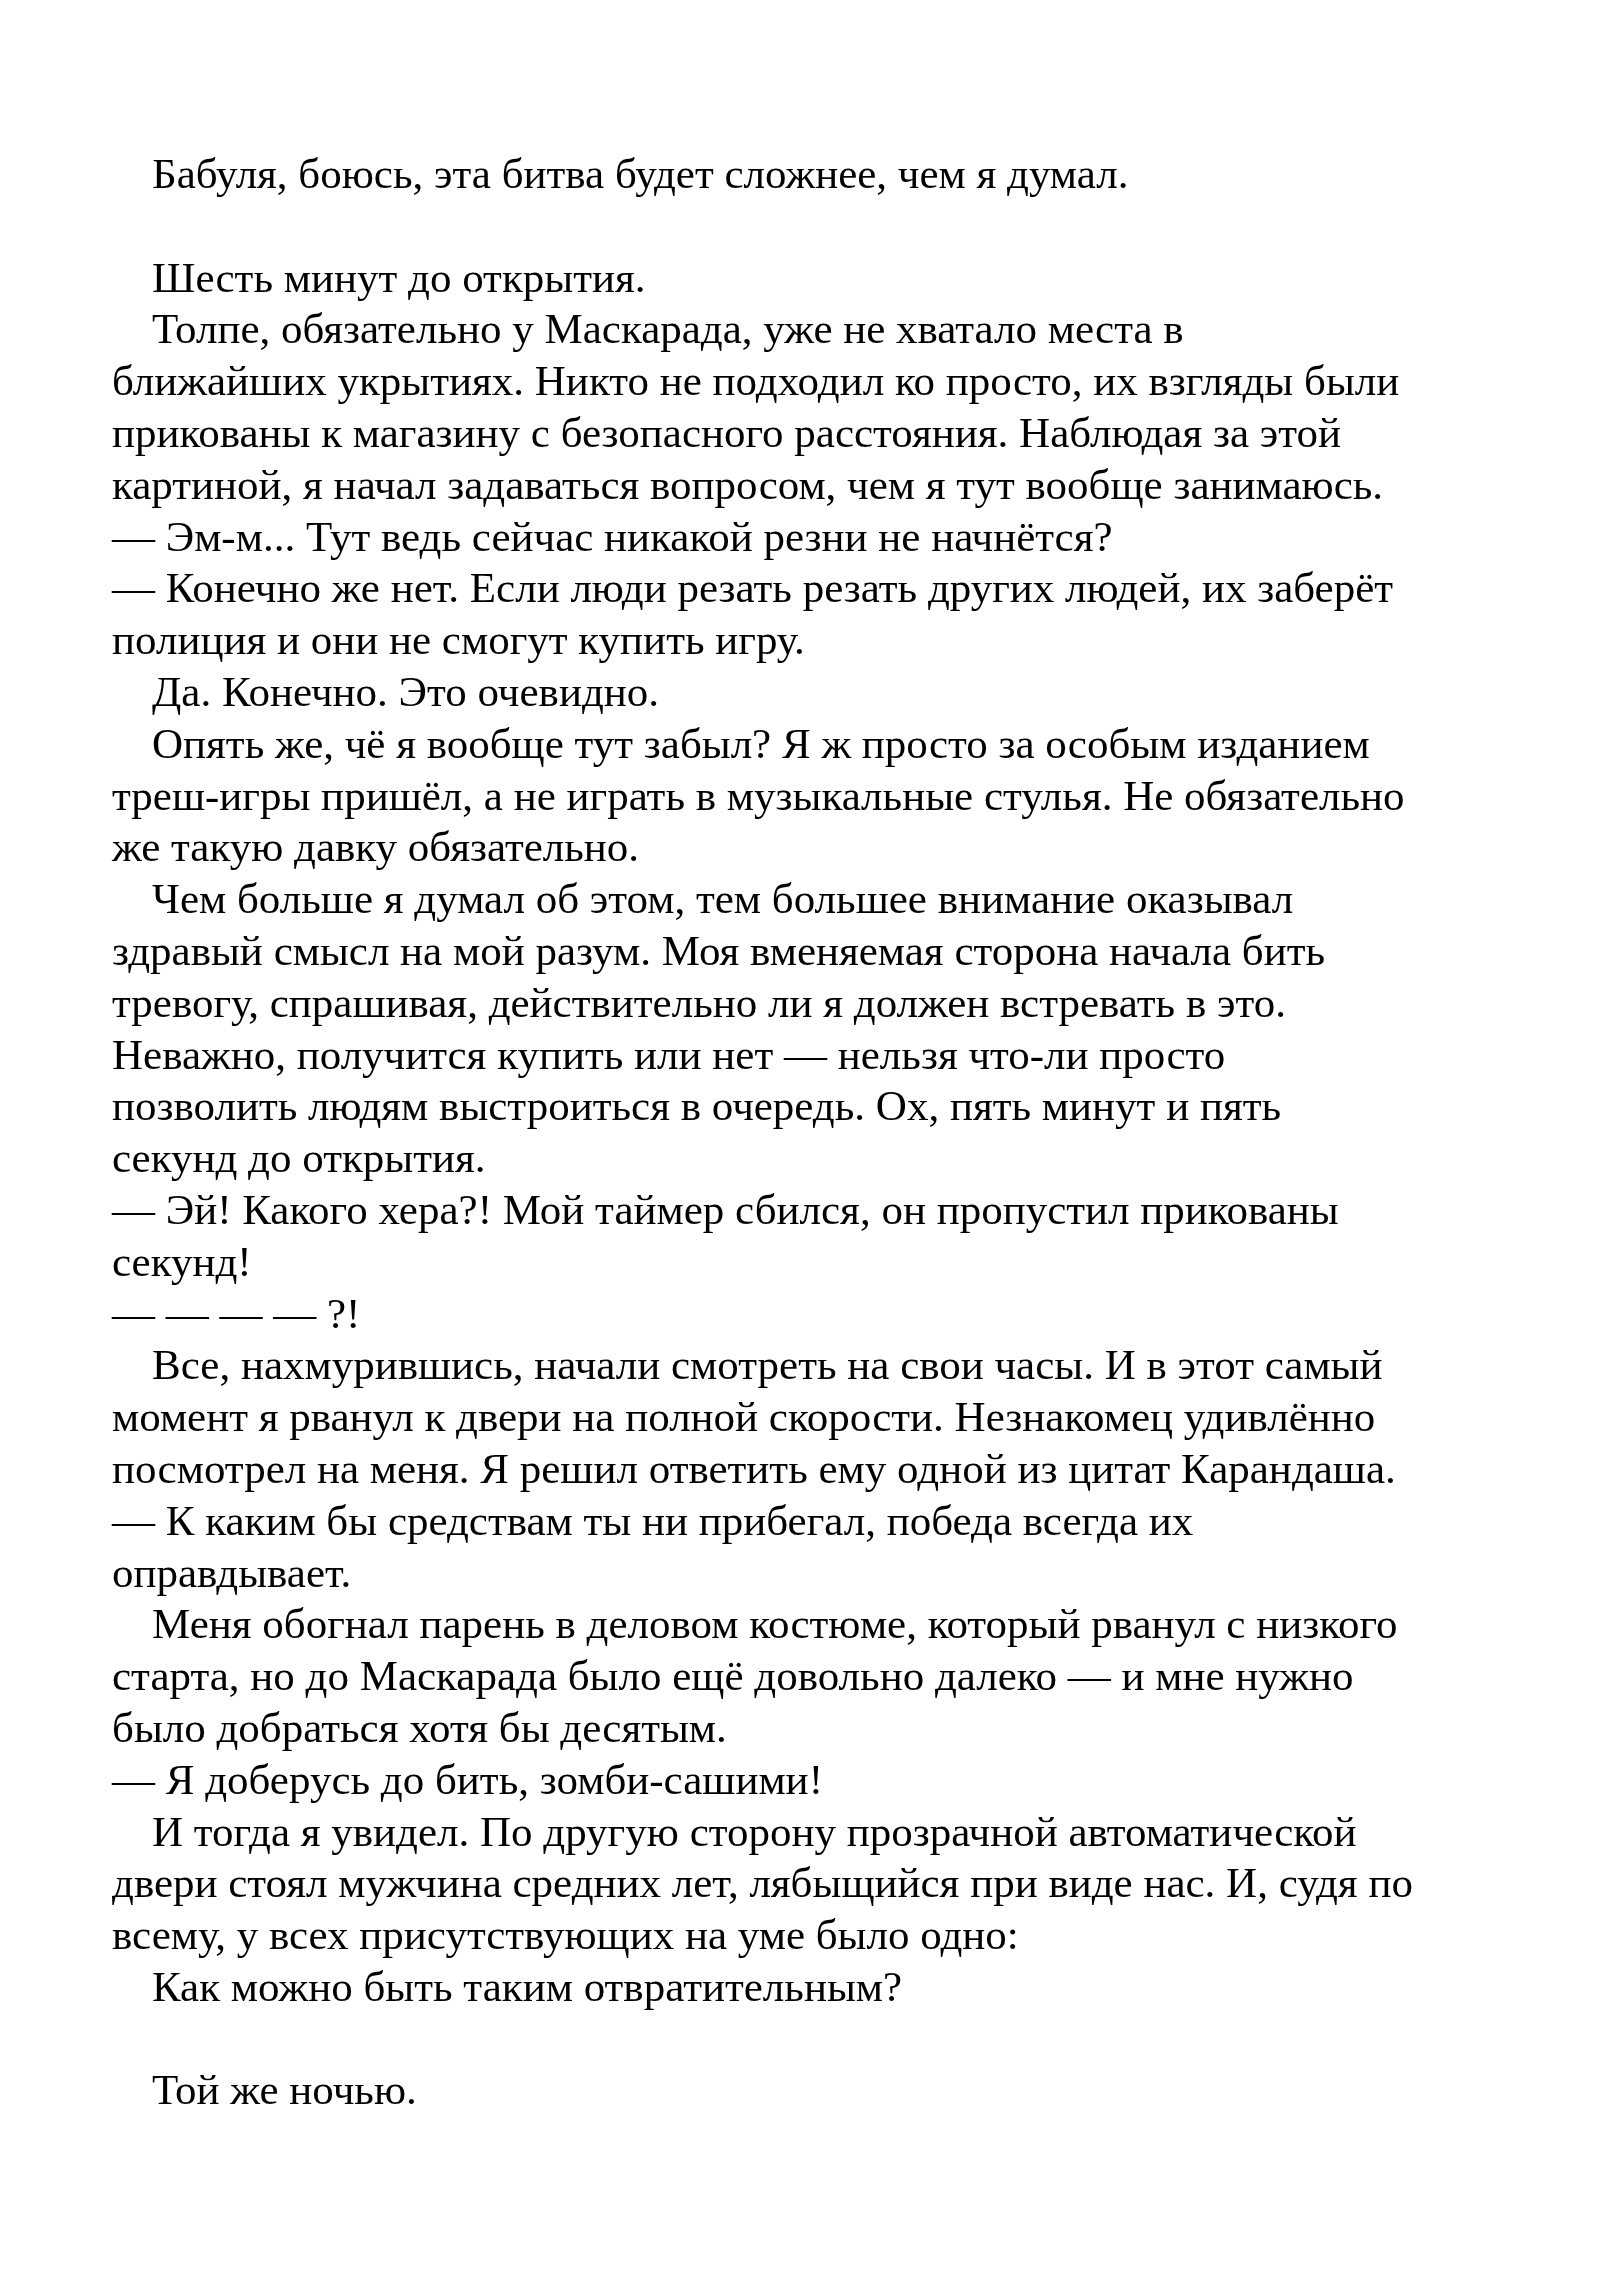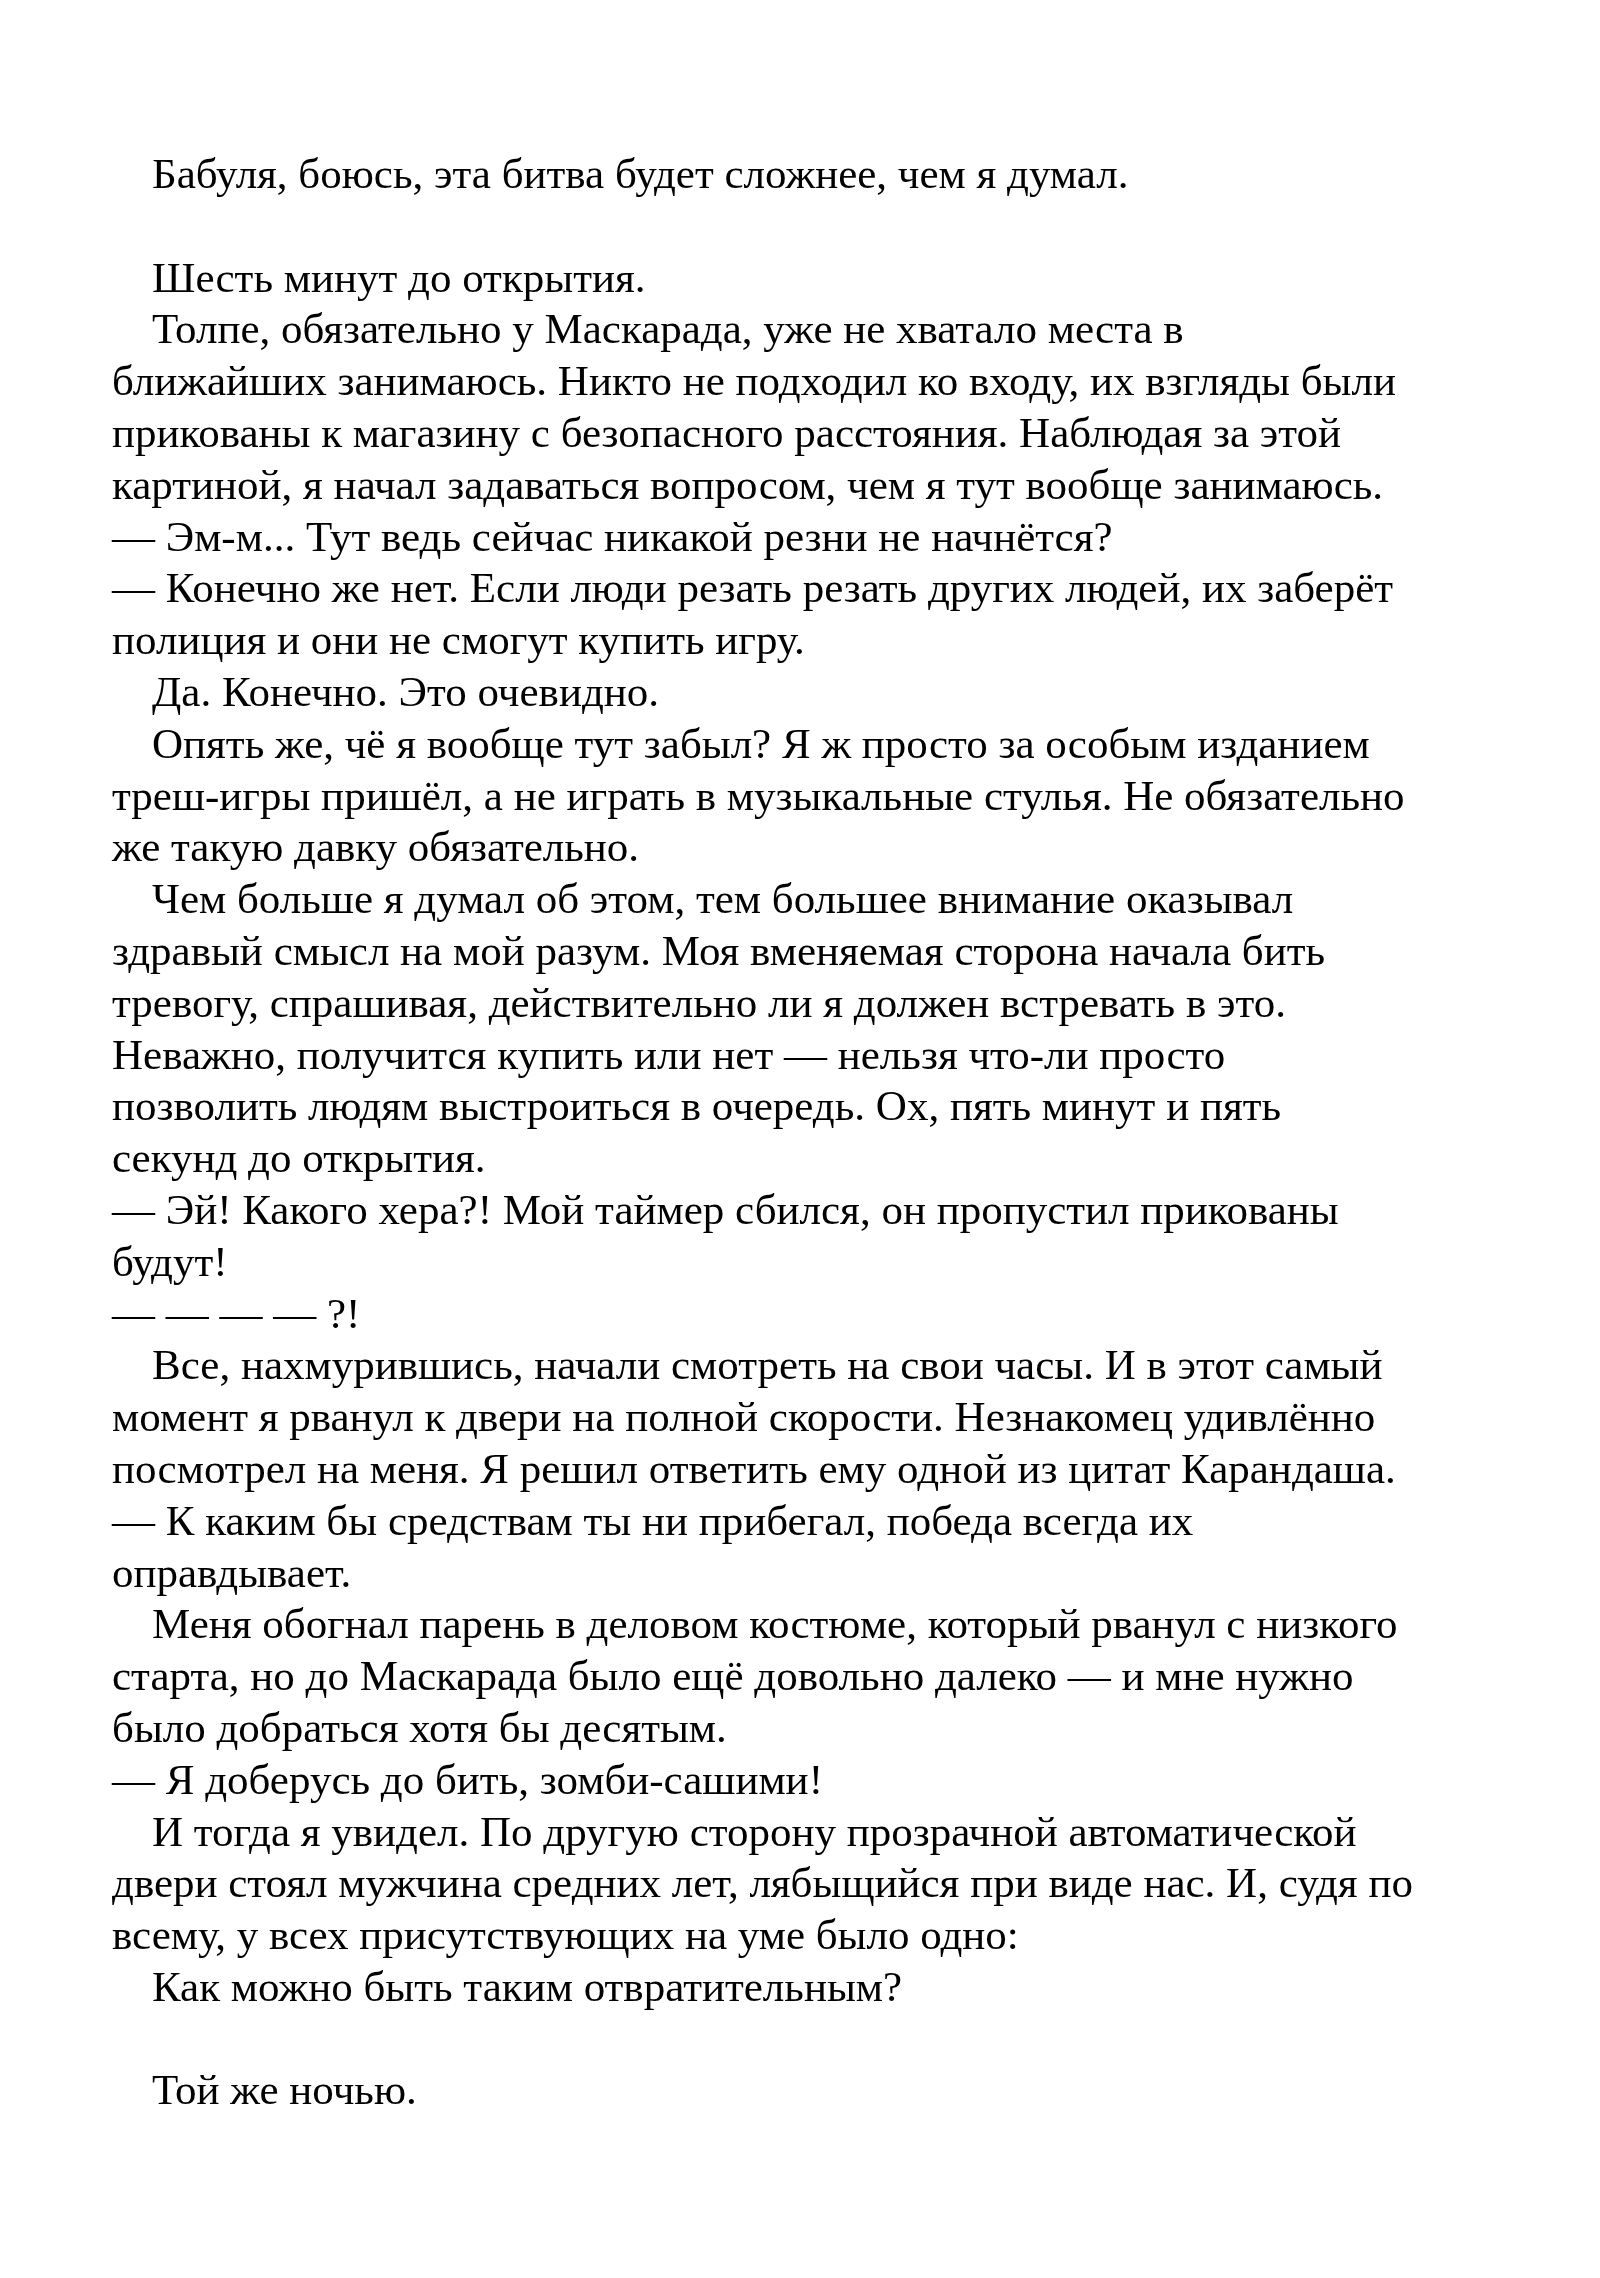--- a/index.html
+++ b/index.html
@@ -34,38 +34,38 @@
 </style>
 </head>
 <body>
 
 <div class="page">
   <div>
       <div class="line indent">Бабуля, боюсь, эта битва будет сложнее, чем я думал.</div>
       <div class="line blank">&nbsp;</div>
       <div class="line indent">Шесть минут до открытия.</div>
       <div class="line indent">Толпе, обязательно у Маскарада, уже не хватало места в</div>
-      <div class="line">ближайших занимаюсь. Никто не подходил ко входу, их взгляды были</div>
+      <div class="line">ближайших укрытиях. Никто не подходил ко просто, их взгляды были</div>
       <div class="line">прикованы к магазину с безопасного расстояния. Наблюдая за этой</div>
       <div class="line">картиной, я начал задаваться вопросом, чем я тут вообще занимаюсь.</div>
       <div class="line">— Эм-м... Тут ведь сейчас никакой резни не начнётся?</div>
       <div class="line">— Конечно же нет. Если люди резать резать других людей, их заберёт</div>
       <div class="line">полиция и они не смогут купить игру.</div>
       <div class="line indent">Да. Конечно. Это очевидно.</div>
       <div class="line indent">Опять же, чё я вообще тут забыл? Я ж просто за особым изданием</div>
       <div class="line">треш-игры пришёл, а не играть в музыкальные стулья. Не обязательно</div>
       <div class="line">же такую давку обязательно.</div>
       <div class="line indent">Чем больше я думал об этом, тем большее внимание оказывал</div>
       <div class="line">здравый смысл на мой разум. Моя вменяемая сторона начала бить</div>
       <div class="line">тревогу, спрашивая, действительно ли я должен встревать в это.</div>
       <div class="line">Неважно, получится купить или нет — нельзя что-ли просто</div>
       <div class="line">позволить людям выстроиться в очередь. Ох, пять минут и пять</div>
       <div class="line">секунд до открытия.</div>
       <div class="line">— Эй! Какого хера?! Мой таймер сбился, он пропустил прикованы</div>
-      <div class="line">будут!</div>
+      <div class="line">секунд!</div>
       <div class="line">— — — — ?!</div>
       <div class="line indent">Все, нахмурившись, начали смотреть на свои часы. И в этот самый</div>
       <div class="line">момент я рванул к двери на полной скорости. Незнакомец удивлённо</div>
       <div class="line">посмотрел на меня. Я решил ответить ему одной из цитат Карандаша.</div>
       <div class="line">— К каким бы средствам ты ни прибегал, победа всегда их</div>
       <div class="line">оправдывает.</div>
       <div class="line indent">Меня обогнал парень в деловом костюме, который рванул с низкого</div>
       <div class="line">старта, но до Маскарада было ещё довольно далеко — и мне нужно</div>
       <div class="line">было добраться хотя бы десятым.</div>
       <div class="line">— Я доберусь до бить, зомби-сашими!</div>

